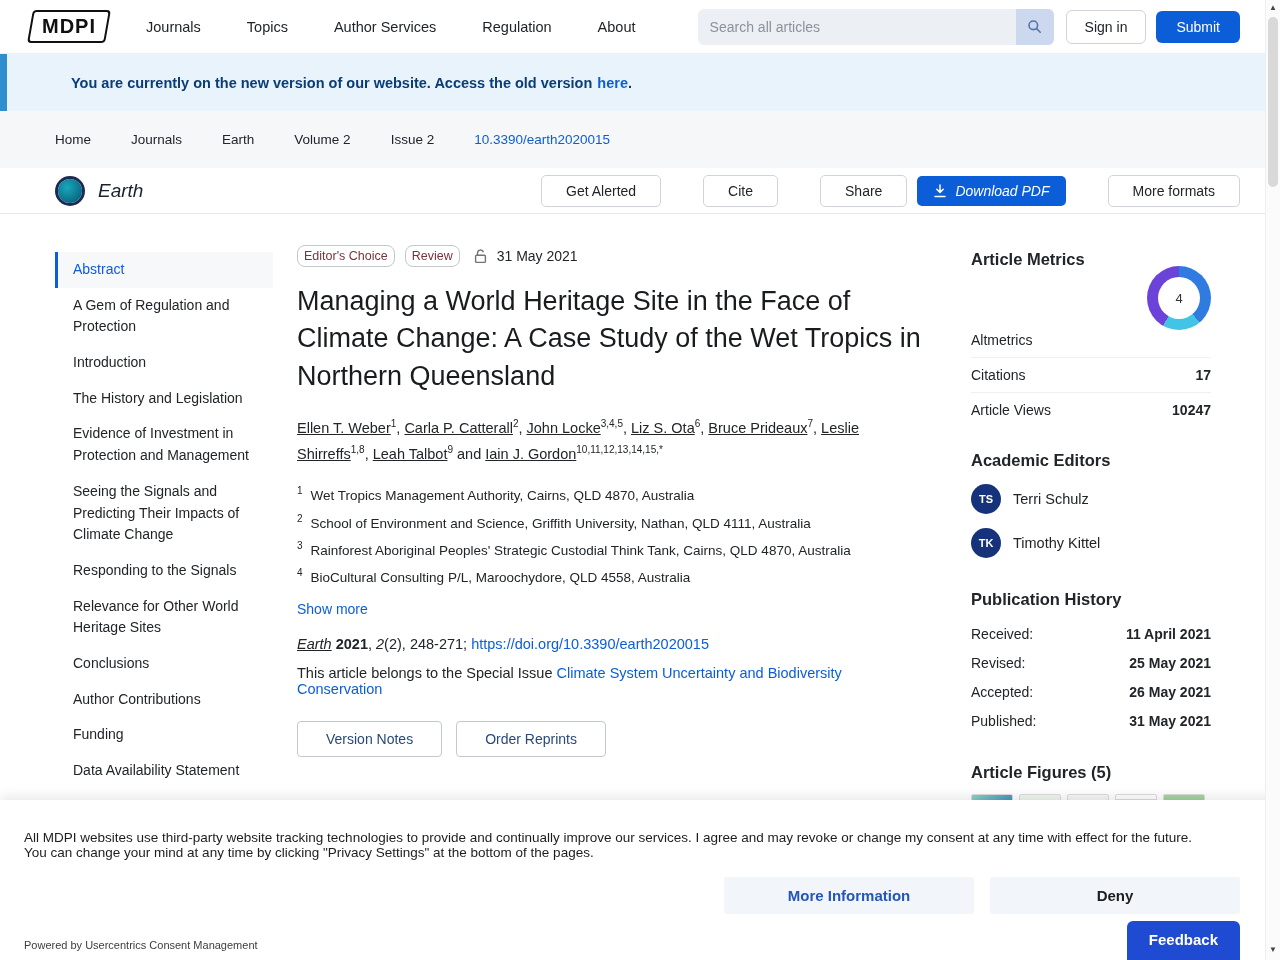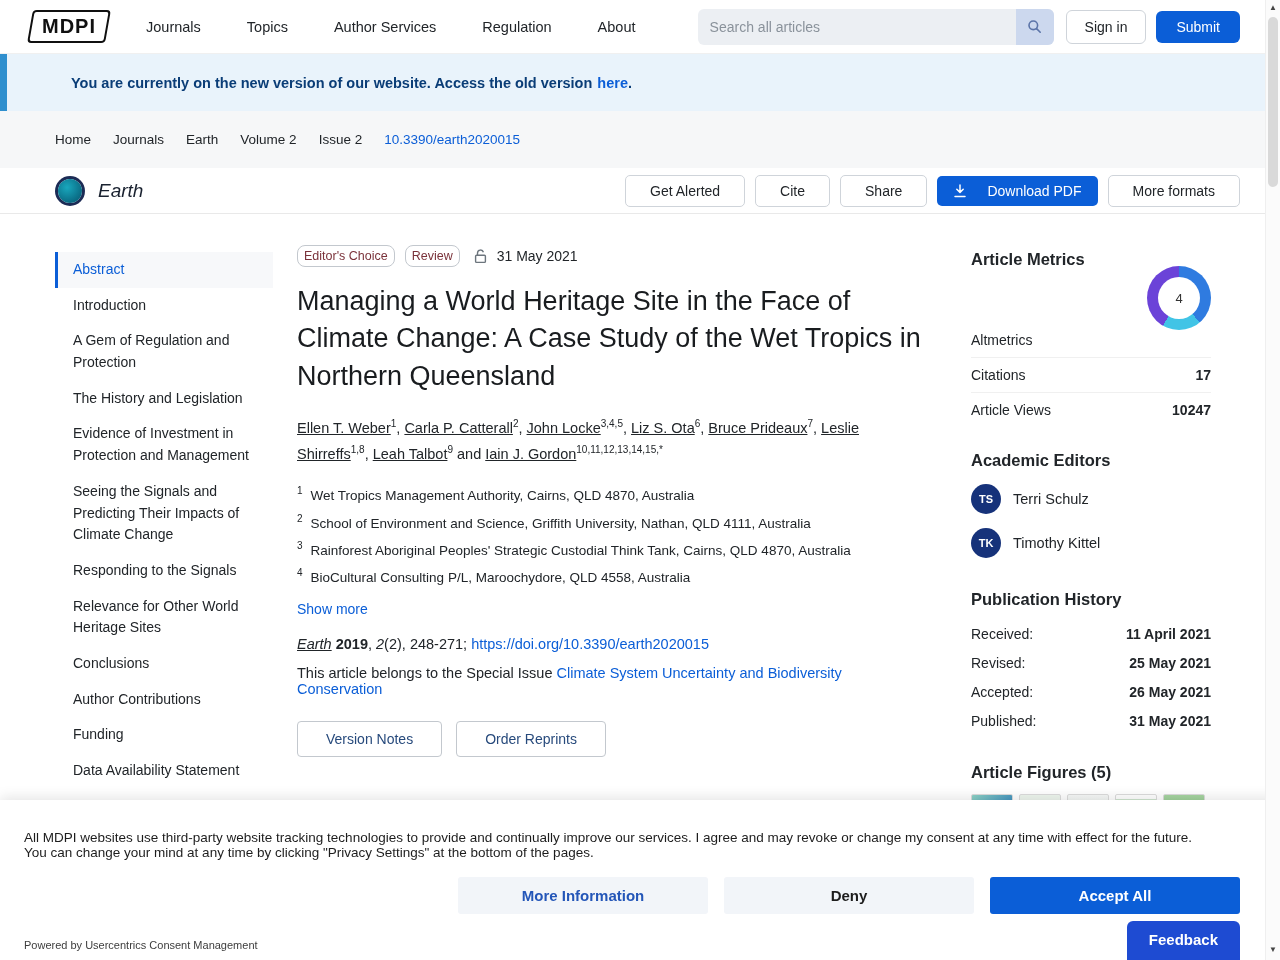--- a/index.html
+++ b/index.html
@@ -16,48 +16,48 @@
            transform:skewX(-10deg); cursor:pointer; }
   .brand-text { display:inline-block; transform:skewX(10deg); font-weight:bold; font-size:20px; letter-spacing:1px; color:#101010; }
   .nav-menu { display:flex; gap:46px; font-size:14.5px; }
   .nav-item { color:#212529; cursor:pointer; text-decoration:none; }
   .search-box { margin-left:auto; width:356px; height:36px; background:#eceff3; border-radius:6px;
                 display:flex; overflow:hidden; }
   .search-input { flex:1; border:0; background:transparent; padding:0 12px; font-size:14px; color:#333; outline:none; }
   .search-input::placeholder { color:#8a929b; }
   .search-btn { width:38px; border:0; background:#ccd8ee; display:flex; align-items:center; justify-content:center; cursor:pointer; }
   .btn-outline { background:#fff; border:1px solid #cfd4da; border-radius:6px; padding:8px 18px;
-                 font-size:14px; color:#212529; cursor:pointer; white-space:nowrap; }
+                 font-size:14px; color:#212529; cursor:pointer; white-space:nowrap;margin-left:32px; }
   .btn-primary { background:var(--accent); color:#fff; border:0; border-radius:6px; padding:8px 20px;
                  font-size:14px; cursor:pointer; white-space:nowrap; }
   .signin { margin-left:12px; }
   .submit { margin-left:10px; }
 
   
   .notice { position:absolute; top:54px; left:0; right:15px; height:57px; background:#e9f3fb;
             border-left:7px solid #2f8fce; display:flex; align-items:center; padding-left:64px;
             font-size:14.5px; font-weight:bold; color:#0a3d77; }
   .notice-link { color:var(--accent); margin-left:5px; cursor:pointer; text-decoration:none; font-weight:bold; }
 
   
   .breadcrumb { position:absolute; top:111px; left:0; right:15px; height:57px; background:#f6f7f8;
-                display:flex; align-items:center; gap:22px; padding-left:55px; font-size:13.5px; }
+                display:flex; align-items:center; gap:40px; padding-left:55px; font-size:13.5px; }
   .crumb { color:#212529; cursor:pointer; text-decoration:none; }
   .crumb.link { color:var(--accent); }
 
   
   .journal-bar { position:absolute; top:168px; left:0; right:15px; height:46px; background:#fff;
                  border-bottom:1px solid #e9e9e9; display:flex; align-items:center; padding:0 25px 0 58px; }
   .journal-logo { width:24px; height:24px; border-radius:50%;
                   background:radial-gradient(circle at 38% 35%, #19a7bd, #0a6a83 72%);
                   box-shadow:0 0 0 3px #1c2b55; margin-right:16px; flex:none; }
   .journal-name { font-size:19px; font-style:italic; color:#1a2230; font-weight:500; }
   .journal-actions { margin-left:auto; display:flex; gap:10px; align-items:center; }
   .journal-actions .btn-outline { padding:7px 24px; border-radius:5px; }
-  .pdf { display:flex; align-items:center; gap:20px; padding:7px 16px; border-radius:5px; }
+  .pdf { display:flex; align-items:center; gap:8px; padding:7px 16px; border-radius:5px;font-style:italic; }
 
   
   .toc { position:absolute; left:55px; top:252px; width:218px; }
   .toc-item { display:block; font-size:14px; color:#212529; padding:7px 0 7px 15px; line-height:1.55;
               border-left:3px solid transparent; cursor:pointer; text-decoration:none; }
   .toc-item.active { color:var(--accent); border-left-color:var(--accent); background:#f7f8fa; }
 
   
   .main { position:absolute; left:297px; top:245px; width:633px; }
   .badges { display:flex; align-items:center; gap:10px; }
@@ -197,22 +197,22 @@
         </svg>
       <span>Download PDF</span>
     </button>
     <button class="btn-outline">More formats</button>
   </div>
 </div>
 
 <nav class="toc">
 
 <a class="toc-item active">Abstract</a>
+    <a class="toc-item">A Gem of Regulation and Protection</a>
     <a class="toc-item">Introduction</a>
-    <a class="toc-item">A Gem of Regulation and Protection</a>
     <a class="toc-item">The History and Legislation</a>
     <a class="toc-item">Evidence of Investment in Protection and Management</a>
     <a class="toc-item">Seeing the Signals and Predicting Their Impacts of Climate Change</a>
     <a class="toc-item">Responding to the Signals</a>
     <a class="toc-item">Relevance for Other World Heritage Sites</a>
     <a class="toc-item">Conclusions</a>
     <a class="toc-item">Author Contributions</a>
     <a class="toc-item">Funding</a>
     <a class="toc-item">Data Availability Statement</a>
     <a class="toc-item">Acknowledgments</a>
@@ -243,21 +243,21 @@
   <div class="affil"><sup class="affil-num">1</sup><span class="affil-text">Wet Tropics Management Authority, Cairns, QLD 4870, Australia</span></div>
       <div class="affil"><sup class="affil-num">2</sup><span class="affil-text">School of Environment and Science, Griffith University, Nathan, QLD 4111, Australia</span></div>
       <div class="affil"><sup class="affil-num">3</sup><span class="affil-text">Rainforest Aboriginal Peoples' Strategic Custodial Think Tank, Cairns, QLD 4870, Australia</span></div>
       <div class="affil"><sup class="affil-num">4</sup><span class="affil-text">BioCultural Consulting P/L, Maroochydore, QLD 4558, Australia</span></div>
     </div>
 
   <a class="show-more">Show more</a>
 
   <div class="citation">
     
-  <span class="cite-part s-journal">Earth</span><span class="cite-part s-plain"> </span><span class="cite-part s-bold">2019</span><span class="cite-part s-plain">, </span><span class="cite-part s-italic">2</span><span class="cite-part s-plain">(2), 248-271; </span><span class="cite-part s-link">https://doi.org/10.3390/earth2020015</span></div>
+  <span class="cite-part s-journal">Earth</span><span class="cite-part s-plain"> </span><span class="cite-part s-bold">2021</span><span class="cite-part s-plain">, </span><span class="cite-part s-italic">2</span><span class="cite-part s-plain">(2), 248-271; </span><span class="cite-part s-link">https://doi.org/10.3390/earth2020015</span></div>
 
   <div class="special-issue">
     <span>This article belongs to the Special Issue</span><a class="si-link">Climate System Uncertainty and Biodiversity Conservation</a>
   </div>
 
   <div class="action-row">
     <button class="btn-outline2">Version Notes</button>
     <button class="btn-outline2">Order Reprints</button>
   </div>
 
@@ -336,21 +336,20 @@
     </div>
   </section>
 </aside>
 
 <div class="cookie">
   <div class="cookie-line">All MDPI websites use third-party website tracking technologies to provide and continually improve our services. I agree and may revoke or change my consent at any time with effect for the future.</div>
   <div class="cookie-line cookie-line2">You can change your mind at any time by clicking "Privacy Settings" at the bottom of the pages.</div>
   <div class="cookie-buttons">
     <button class="cookie-btn cookie-more">More Information</button>
     <button class="cookie-btn cookie-deny">Deny</button>
-    <button class="cookie-btn cookie-accept">Accept All</button>
   </div>
   <div class="powered">Powered by Usercentrics Consent Management</div>
 </div>
 
 <button class="feedback">Feedback</button>
 
 <div class="scrollbar">
   <div class="sb-arrow sb-up">▲</div>
   <div class="sb-thumb"></div>
   <div class="sb-arrow sb-down">▼</div>

